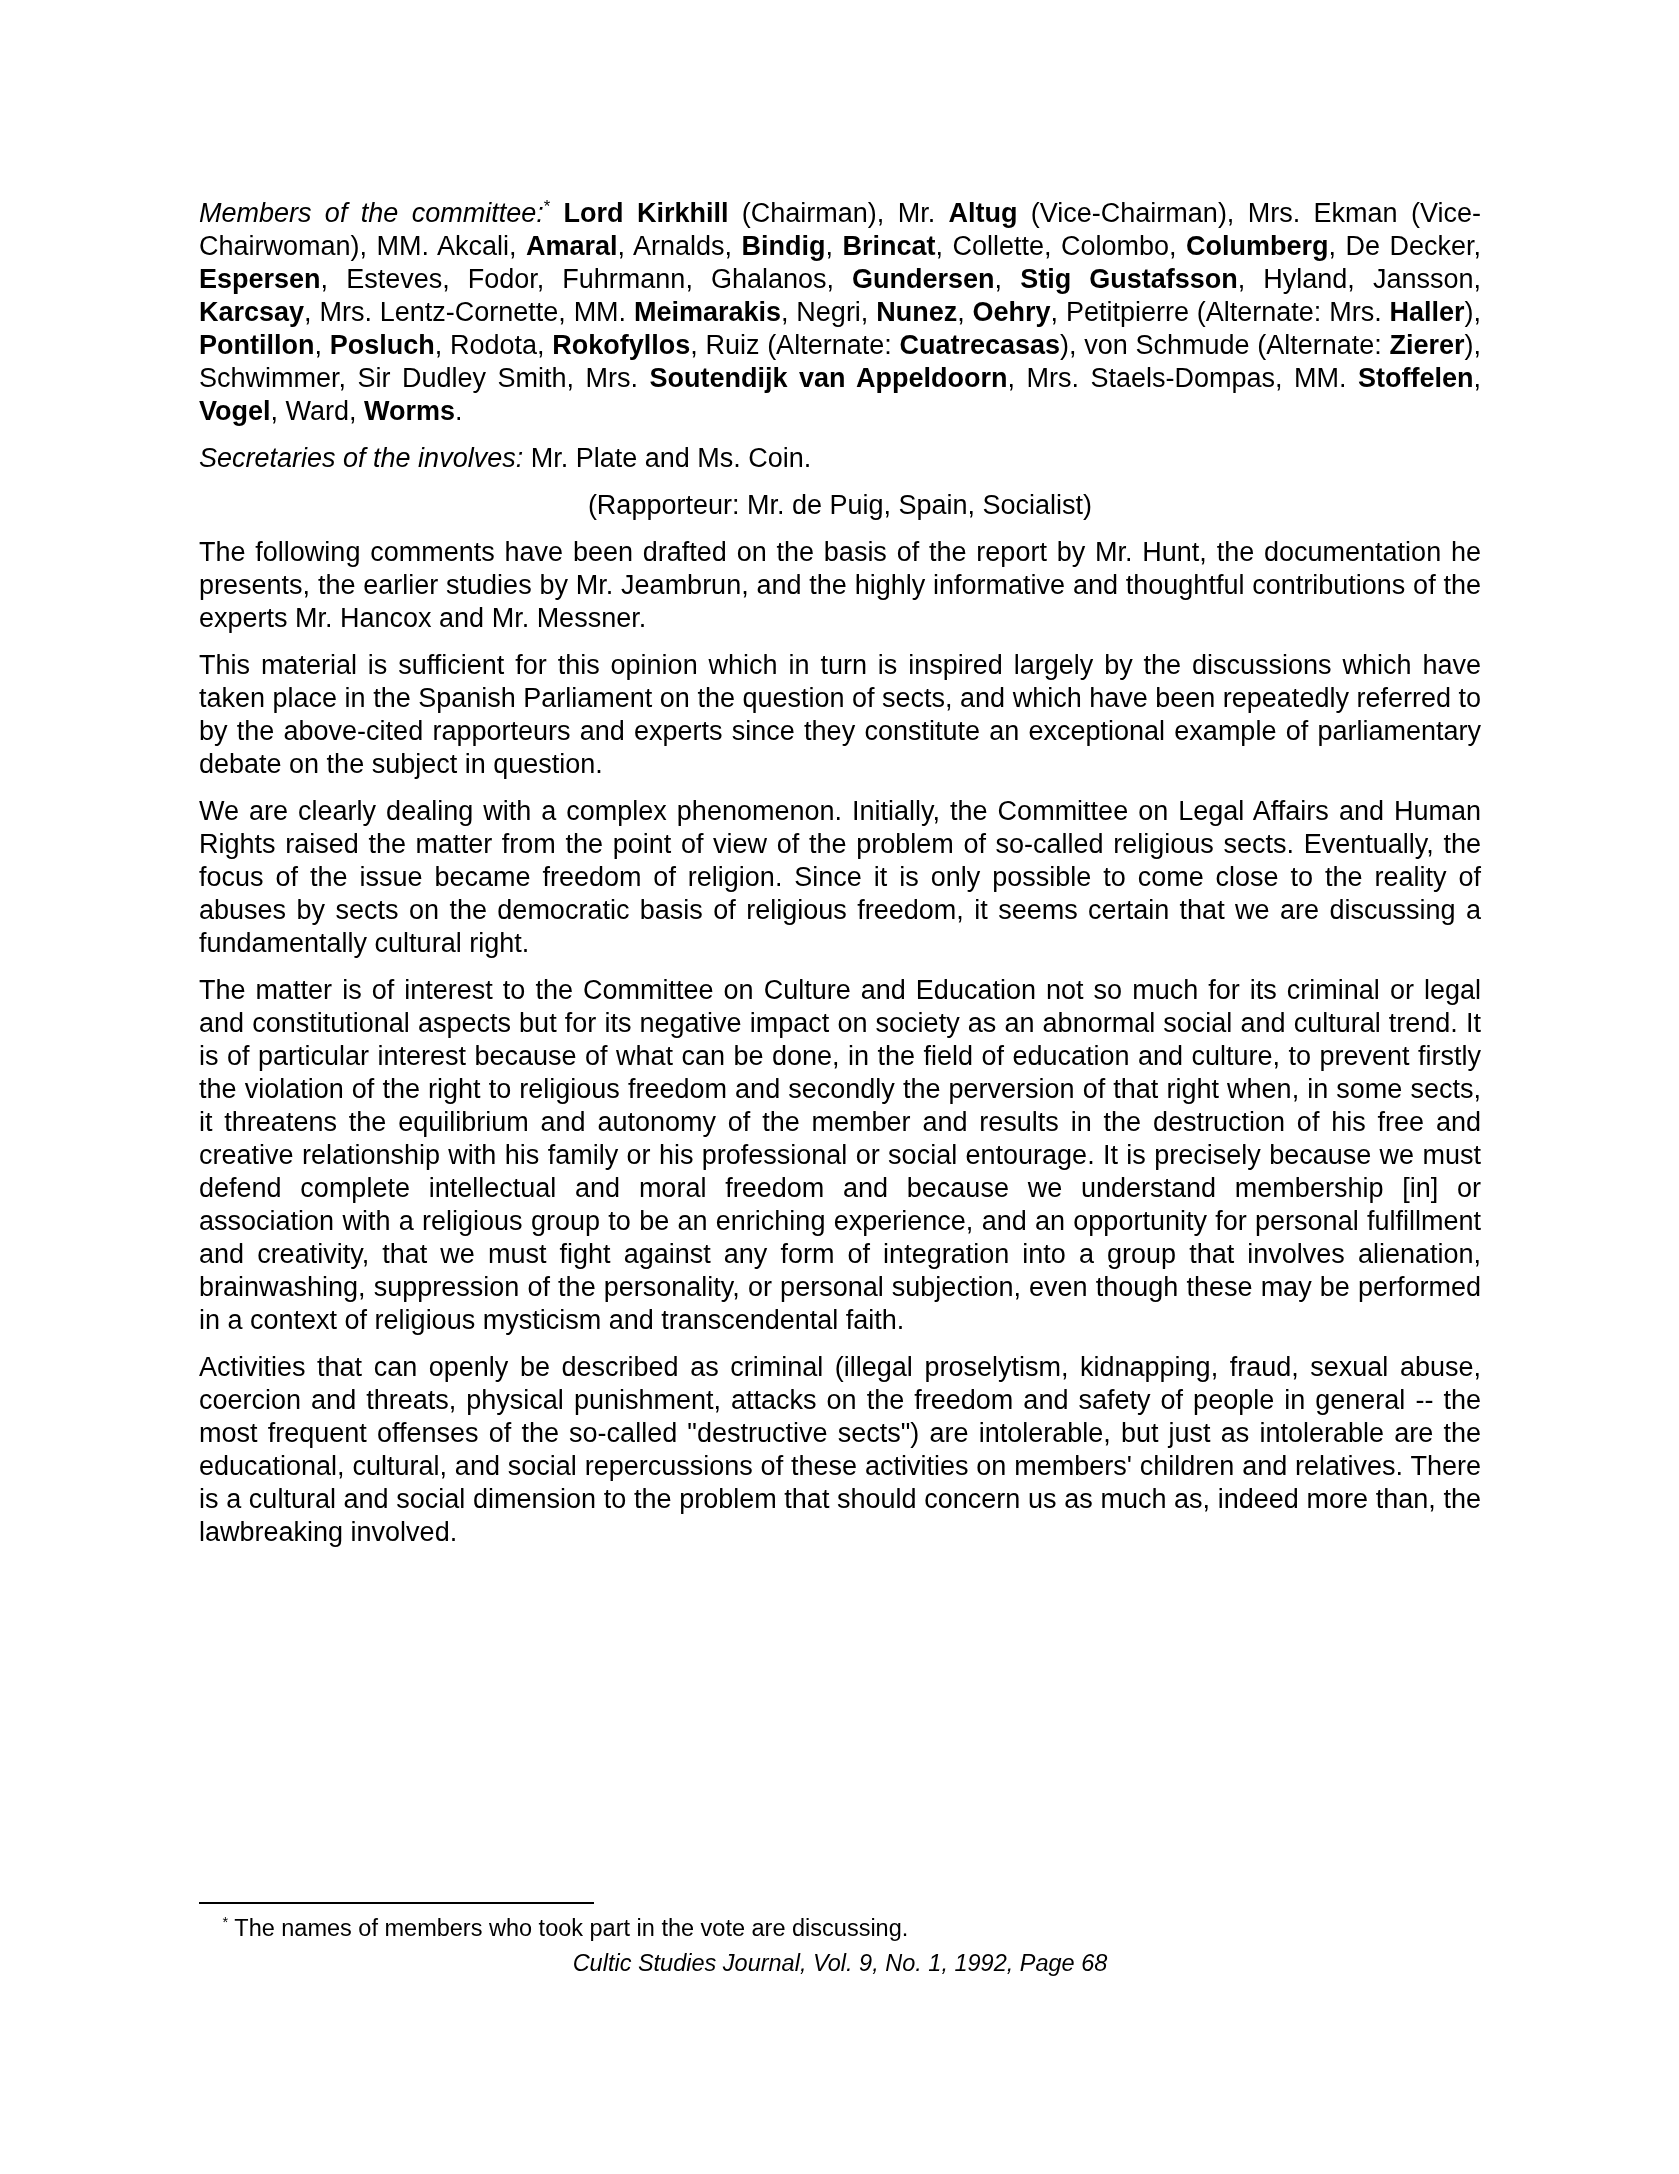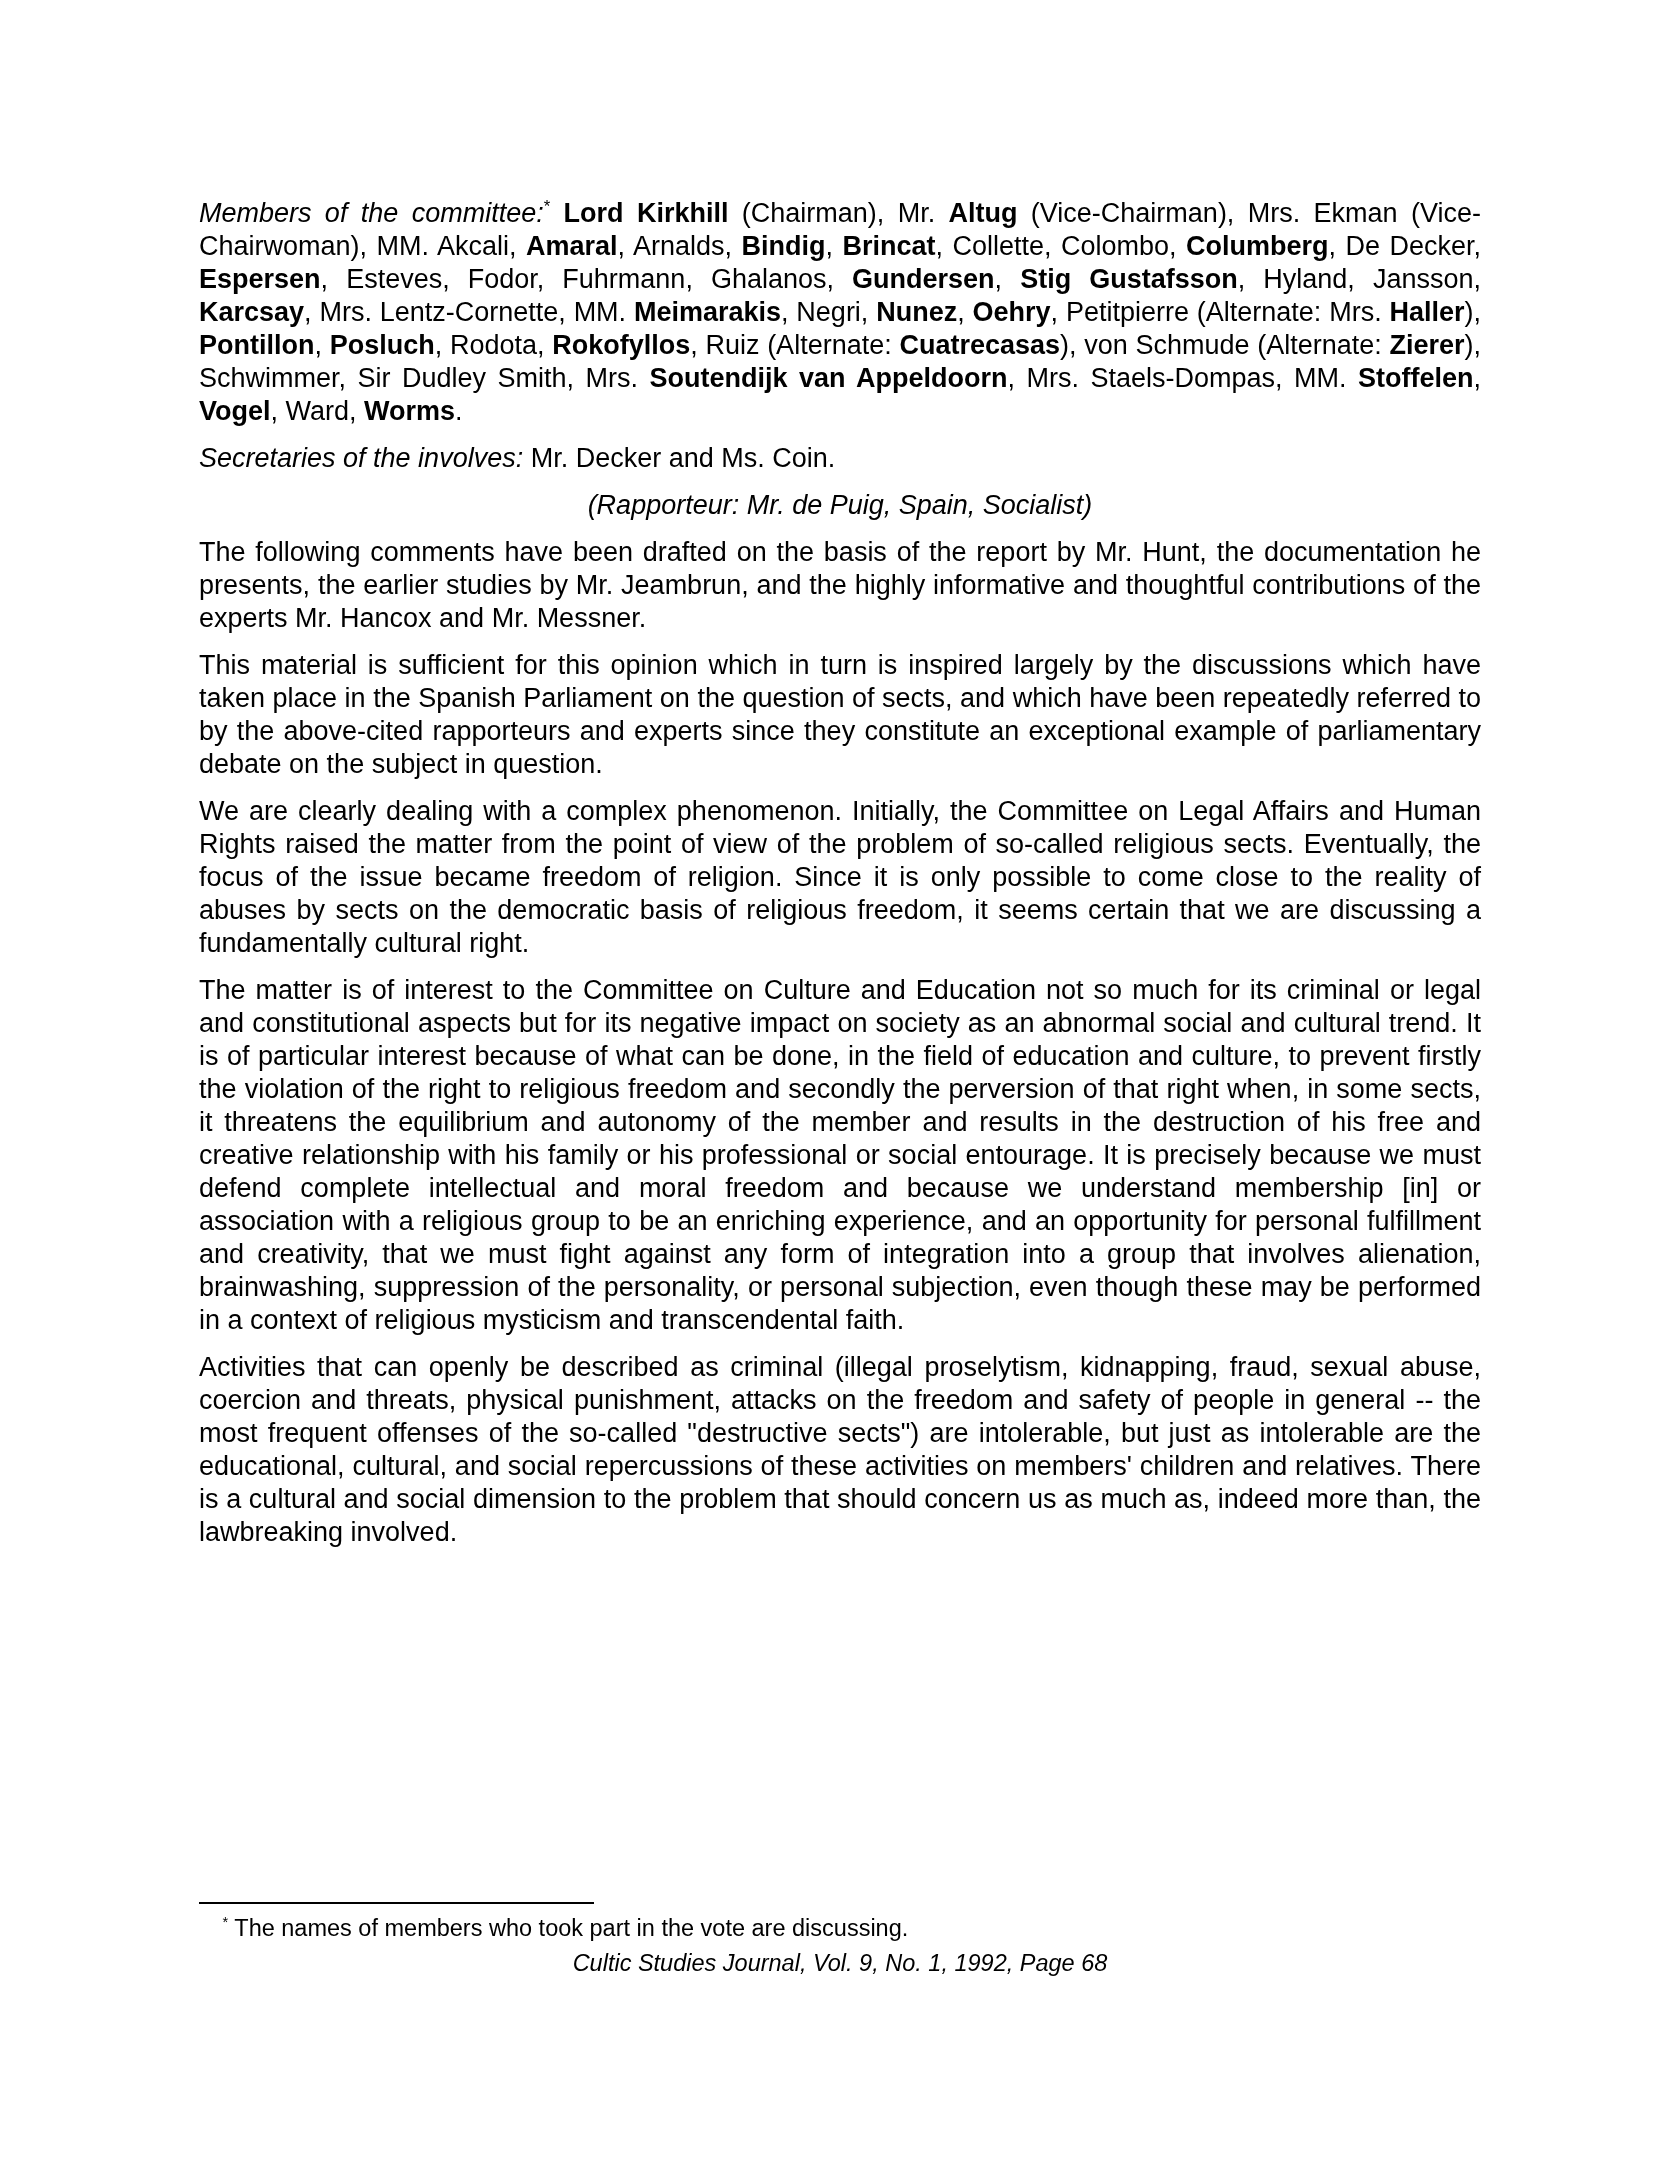--- a/index.html
+++ b/index.html
@@ -25,21 +25,20 @@
   .doc-title {
     margin: 0.9px 0 14px 0;
     font-size: 32px;
     line-height: 40px;
     font-weight: bold;
     text-align: center;
   }
   .rapporteur {
     text-align: left;
     text-align-last: center;
-    font-style: italic;
   }
   .section-heading {
     margin: 1.9px 0 15px 0;
     font-size: 29px;
     line-height: 36px;
     font-weight: bold;
     text-align: center;
   }
   .b { font-weight: bold; }
   .i { font-style: italic; }
@@ -80,21 +79,21 @@
   }
 </style>
 </head>
 <body>
 
 <div class="page">
   <div class="content">
 
     <p><span class="i">Members of the committee:</span><sup class="sup">*</sup><span> </span><span class="b">Lord Kirkhill</span><span> (Chairman), Mr. </span><span class="b">Altug</span><span> (Vice-Chairman), Mrs. Ekman (Vice-Chairwoman), MM. Akcali, </span><span class="b">Amaral</span><span>, Arnalds, </span><span class="b">Bindig</span><span>, </span><span class="b">Brincat</span><span>, Collette, Colombo, </span><span class="b">Columberg</span><span>, De Decker, </span><span class="b">Espersen</span><span>, Esteves, Fodor, Fuhrmann, Ghalanos, </span><span class="b">Gundersen</span><span>, </span><span class="b">Stig Gustafsson</span><span>, Hyland, Jansson, </span><span class="b">Karcsay</span><span>, Mrs. Lentz-Cornette, MM. </span><span class="b">Meimarakis</span><span>, Negri, </span><span class="b">Nunez</span><span>, </span><span class="b">Oehry</span><span>, Petitpierre (Alternate: Mrs. </span><span class="b">Haller</span><span>), </span><span class="b">Pontillon</span><span>, </span><span class="b">Posluch</span><span>, Rodota, </span><span class="b">Rokofyllos</span><span>, Ruiz (Alternate: </span><span class="b">Cuatrecasas</span><span>), von Schmude (Alternate: </span><span class="b">Zierer</span><span>), Schwimmer, Sir Dudley Smith, Mrs. </span><span class="b">Soutendijk van Appeldoorn</span><span>, Mrs. Staels-Dompas, MM. </span><span class="b">Stoffelen</span><span>, </span><span class="b">Vogel</span><span>, Ward, </span><span class="b">Worms</span><span>.</span></p>
 
-    <p><span class="i">Secretaries of the involves:</span><span> Mr. Decker and Ms. Coin.</span></p>
+    <p><span class="i">Secretaries of the involves:</span><span> Mr. Plate and Ms. Coin.</span></p>
 
 
     <p class="rapporteur">(Rapporteur: Mr. de Puig, Spain, Socialist)</p>
 
     <div>
       <p>The following comments have been drafted on the basis of the report by Mr. Hunt, the documentation he presents, the earlier studies by Mr. Jeambrun, and the highly informative and thoughtful contributions of the experts Mr. Hancox and Mr. Messner.</p>
       <p>This material is sufficient for this opinion which in turn is inspired largely by the discussions which have taken place in the Spanish Parliament on the question of sects, and which have been repeatedly referred to by the above-cited rapporteurs and experts since they constitute an exceptional example of parliamentary debate on the subject in question.</p>
     </div>
 
     <div>

